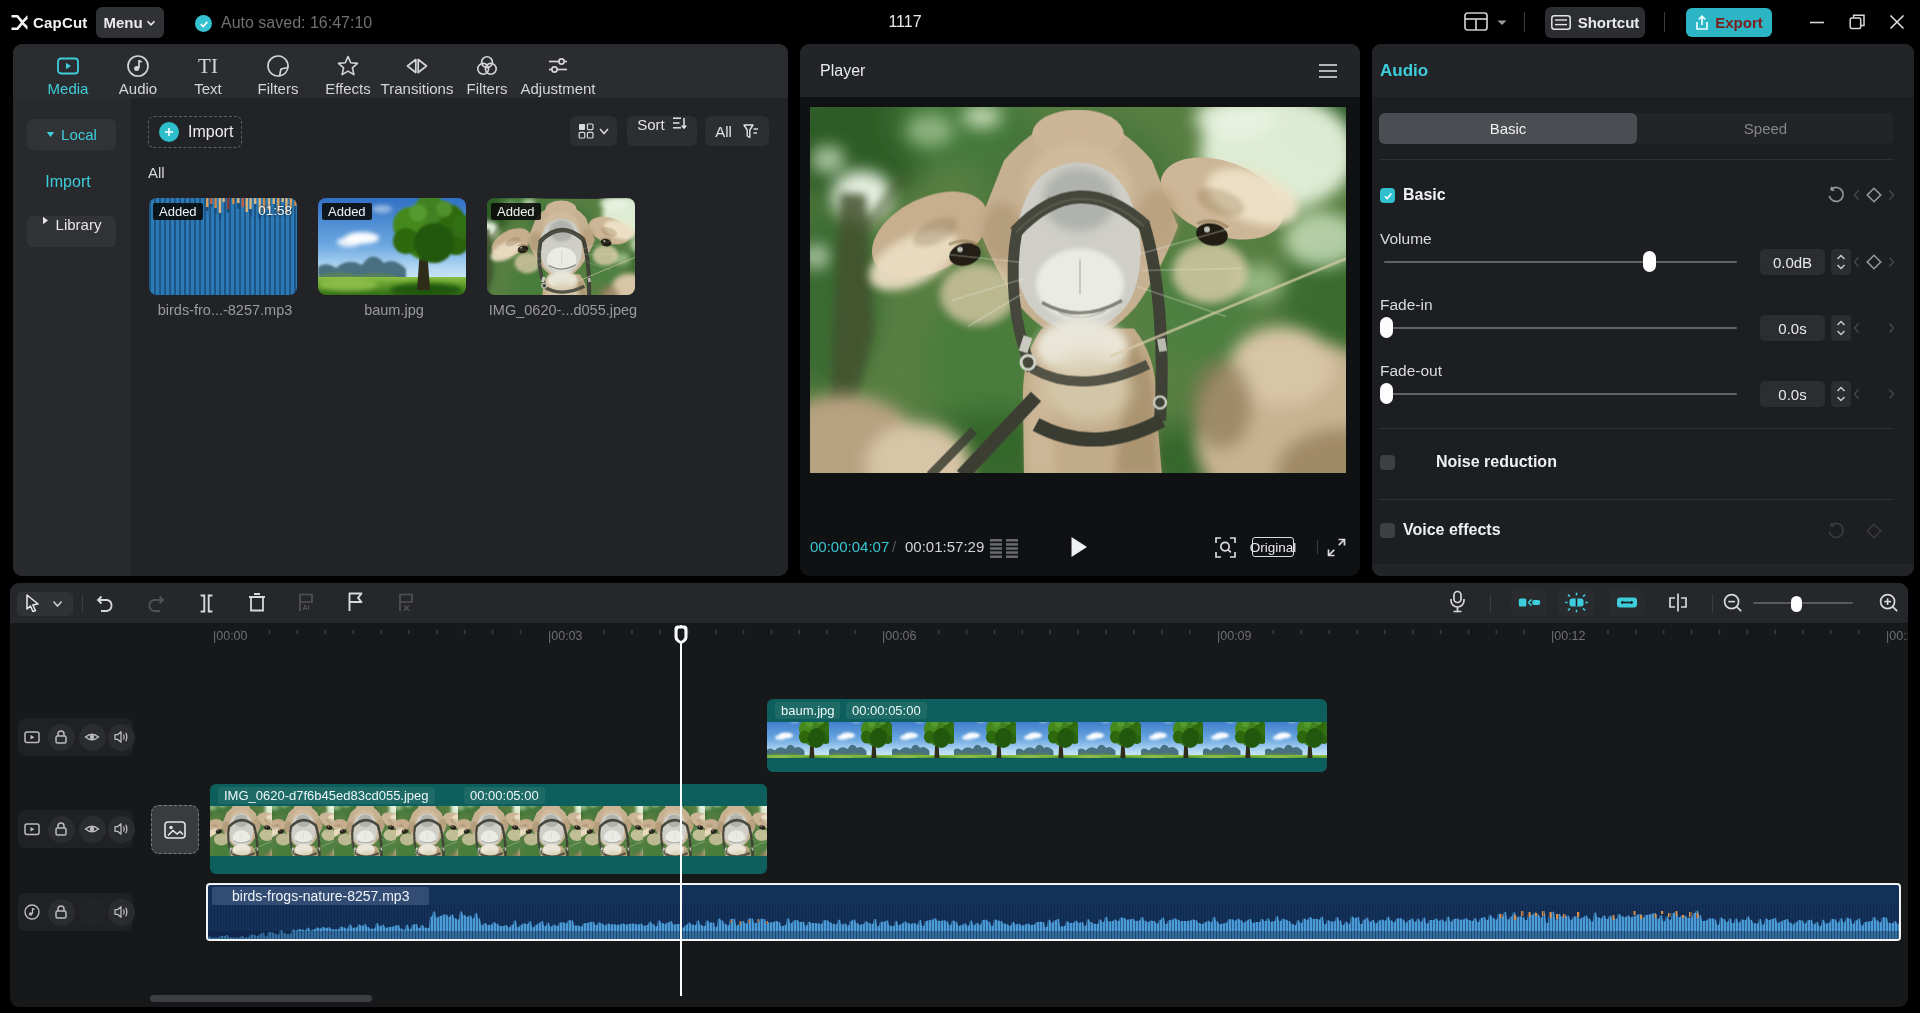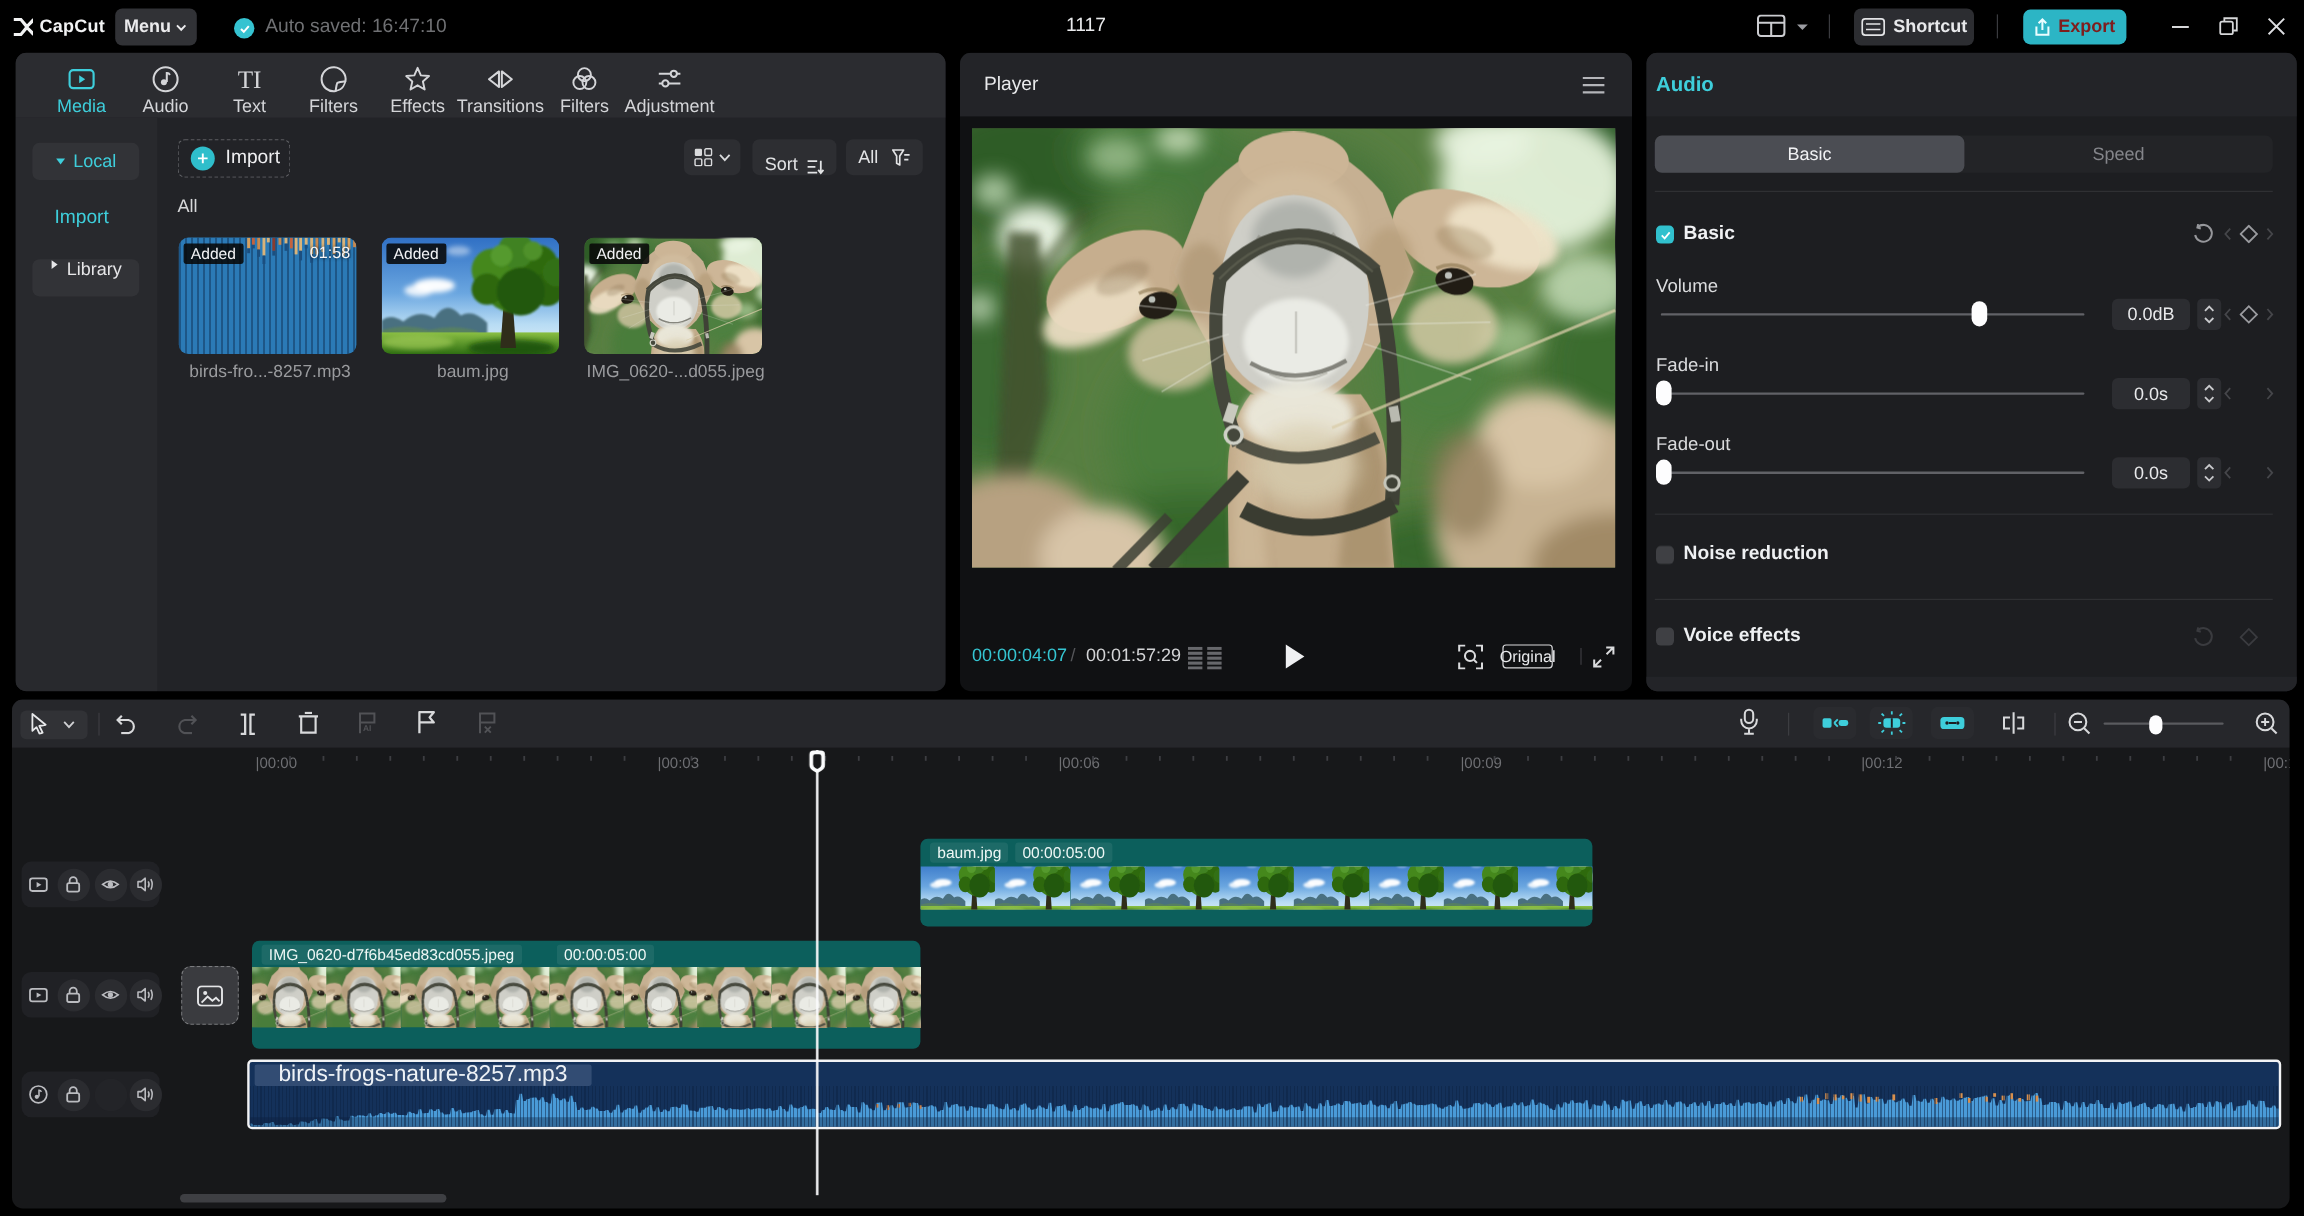--- a/index.html
+++ b/index.html
@@ -136,21 +136,21 @@
     <svg width="16" height="16" viewBox="0 0 16 16">
       <rect x="1" y="1" width="6" height="6" rx="1" fill="#d9dadc"></rect>
       <rect x="9.4" y="1" width="5.6" height="5.6" rx="1" stroke="#d9dadc" stroke-width="1.2" fill="none"></rect>
       <rect x="1.2" y="9.4" width="5.6" height="5.6" rx="1" stroke="#d9dadc" stroke-width="1.2" fill="none"></rect>
       <rect x="9.4" y="9.4" width="5.6" height="5.6" rx="1" stroke="#d9dadc" stroke-width="1.2" fill="none"></rect>
     </svg>
     <svg width="10" height="7" viewBox="0 0 10 7">
       <path d="M1 1 L5 5.5 L9 1" stroke="#d9dadc" stroke-width="1.5" fill="none"></path>
     </svg>
   </div>
-  <div class="abs" style="left:627px;top:116px;width:70px;height:30px;background:#2d2e32;border-radius:6px;display:flex;align-items:flex-end;justify-content:center;gap:7px">
+  <div class="abs" style="left:627px;top:116px;width:70px;height:30px;background:#2d2e32;border-radius:6px;display:flex;align-items:flex-start;justify-content:center;gap:7px">
     <span style="font-size:15px;color:#e2e3e5">Sort</span>
     <svg width="15" height="14" viewBox="0 0 15 14">
       <line x1="1" y1="2.2" x2="9" y2="2.2" stroke="#e2e3e5" stroke-width="1.5"></line>
       <line x1="1" y1="7" x2="7.5" y2="7" stroke="#e2e3e5" stroke-width="1.5"></line>
       <line x1="1" y1="11.8" x2="9" y2="11.8" stroke="#e2e3e5" stroke-width="1.5"></line>
       <path d="M12 2 L12 12 M9.8 9.6 L12 12.2 L14.2 9.6" stroke="#e2e3e5" stroke-width="1.5" fill="none"></path>
     </svg>
   </div>
   <div class="abs" style="left:705px;top:116px;width:64px;height:30px;background:#2d2e32;border-radius:6px;display:flex;align-items:center;justify-content:center;gap:11px">
     <span style="font-size:15px;color:#e2e3e5">All</span>
@@ -511,21 +511,21 @@
     <path d="M1.5 1.5 L5.5 6 L1.5 10.5" stroke="#45464a" stroke-width="1.5" fill="none"></path>
   </svg>
 <svg class="abs" style="left:1853px;top:388px" width="7" height="12" viewBox="0 0 7 12">
     <path d="M5.5 1.5 L1.5 6 L5.5 10.5" stroke="#45464a" stroke-width="1.5" fill="none"></path>
   </svg>
 <svg class="abs" style="left:1888px;top:388px" width="7" height="12" viewBox="0 0 7 12">
     <path d="M1.5 1.5 L5.5 6 L1.5 10.5" stroke="#45464a" stroke-width="1.5" fill="none"></path>
   </svg>
 <div class="abs" style="left:1379px;top:428px;width:515px;height:1px;background:#2f3033"></div>
 <div class="abs" style="left:1380px;top:455px;width:15px;height:15px;background:#3f4044;border-radius:4px"></div>
-<div class="abs" style="left:1403px;top:453px;font-size:16px;font-weight:bold;color:#eef0f2">Noise reduction</div>
+<div class="abs" style="left:1436px;top:453px;font-size:16px;font-weight:bold;color:#eef0f2">Noise reduction</div>
 <div class="abs" style="left:1379px;top:499px;width:515px;height:1px;background:#2f3033"></div>
 <div class="abs" style="left:1380px;top:523px;width:15px;height:15px;background:#3f4044;border-radius:4px"></div>
 <div class="abs" style="left:1403px;top:521px;font-size:16px;font-weight:bold;color:#eef0f2">Voice effects</div>
 <svg class="abs" style="left:1827px;top:522px" width="18" height="18" viewBox="0 0 18 18">
   <path d="M4.5 3.2 A7 7 0 1 1 2.3 9.8" stroke="#3a3b3f" stroke-width="1.7" fill="none"></path>
   <path d="M4.8 0.8 L4.2 3.6 L7 4.4" stroke="#3a3b3f" stroke-width="1.7" fill="none"></path>
 </svg>
 <svg class="abs" style="left:1866px;top:523px" width="16" height="16" viewBox="0 0 16 16">
     <rect x="3.2" y="3.2" width="9.6" height="9.6" transform="rotate(45 8 8)" stroke="#3a3b3f" stroke-width="1.5" fill="none"></rect>
   </svg>
@@ -834,20 +834,20 @@
       <rect x="1481" y="7" width="2.5" height="5" fill="#d8904e"></rect>
       <rect x="1488" y="8" width="2.5" height="5" fill="#d8904e"></rect>
       <rect x="522" y="15" width="2" height="3" fill="#c97f49"></rect>
       <rect x="531" y="16" width="2" height="4" fill="#c97f49"></rect>
       <rect x="540" y="15" width="2" height="3" fill="#c97f49"></rect>
       <rect x="549" y="14" width="2" height="3" fill="#c97f49"></rect>
       <rect x="558" y="16" width="2" height="3" fill="#c97f49"></rect>
     <rect x="0" y="26" width="1691" height="8" fill="rgba(9,27,55,0.35)"></rect>
   </svg>
   <div class="abs" style="left:0px;top:20px;width:1691px;height:34px;background:repeating-linear-gradient(90deg, rgba(12,34,66,0.5) 0 1px, transparent 1px 3px)"></div>
-  <div class="abs" style="left:4px;top:2px;height:18px;background:rgba(96,118,152,0.40);border-radius:2px;display:flex;align-items:center;padding:0 20px;font-size:19px;color:#eef2f6">birds-frogs-nature-8257.mp3</div>
+  <div class="abs" style="left:4px;top:2px;height:18px;background:rgba(96,118,152,0.40);border-radius:2px;display:flex;align-items:center;padding:0 20px;font-size:14px;color:#eef2f6">birds-frogs-nature-8257.mp3</div>
 </div>
 
 <div class="abs" style="left:680px;top:625px;width:1.6px;height:371px;background:#fafbfc"></div>
 <svg class="abs" style="left:674px;top:625px" width="14" height="20" viewBox="0 0 14 20">
   <path d="M0.5 4 Q0.5 0.5 4 0.5 L10 0.5 Q13.5 0.5 13.5 4 L13.5 12.5 Q13.5 15.5 10.5 17.2 L7 19.3 L3.5 17.2 Q0.5 15.5 0.5 12.5 Z" fill="#fbfcfd"></path>
   <path d="M3.6 5.4 Q3.6 3.6 5.2 3.6 L8.8 3.6 Q10.4 3.6 10.4 5.4 L10.4 12 Q10.4 13.8 8.6 14.9 L7 15.9 L5.4 14.9 Q3.6 13.8 3.6 12 Z" fill="#17181a"></path>
 </svg>
 <div class="abs" style="left:150px;top:995px;width:222px;height:7px;background:#3e3f43;border-radius:3.5px"></div>
 </body></html>

